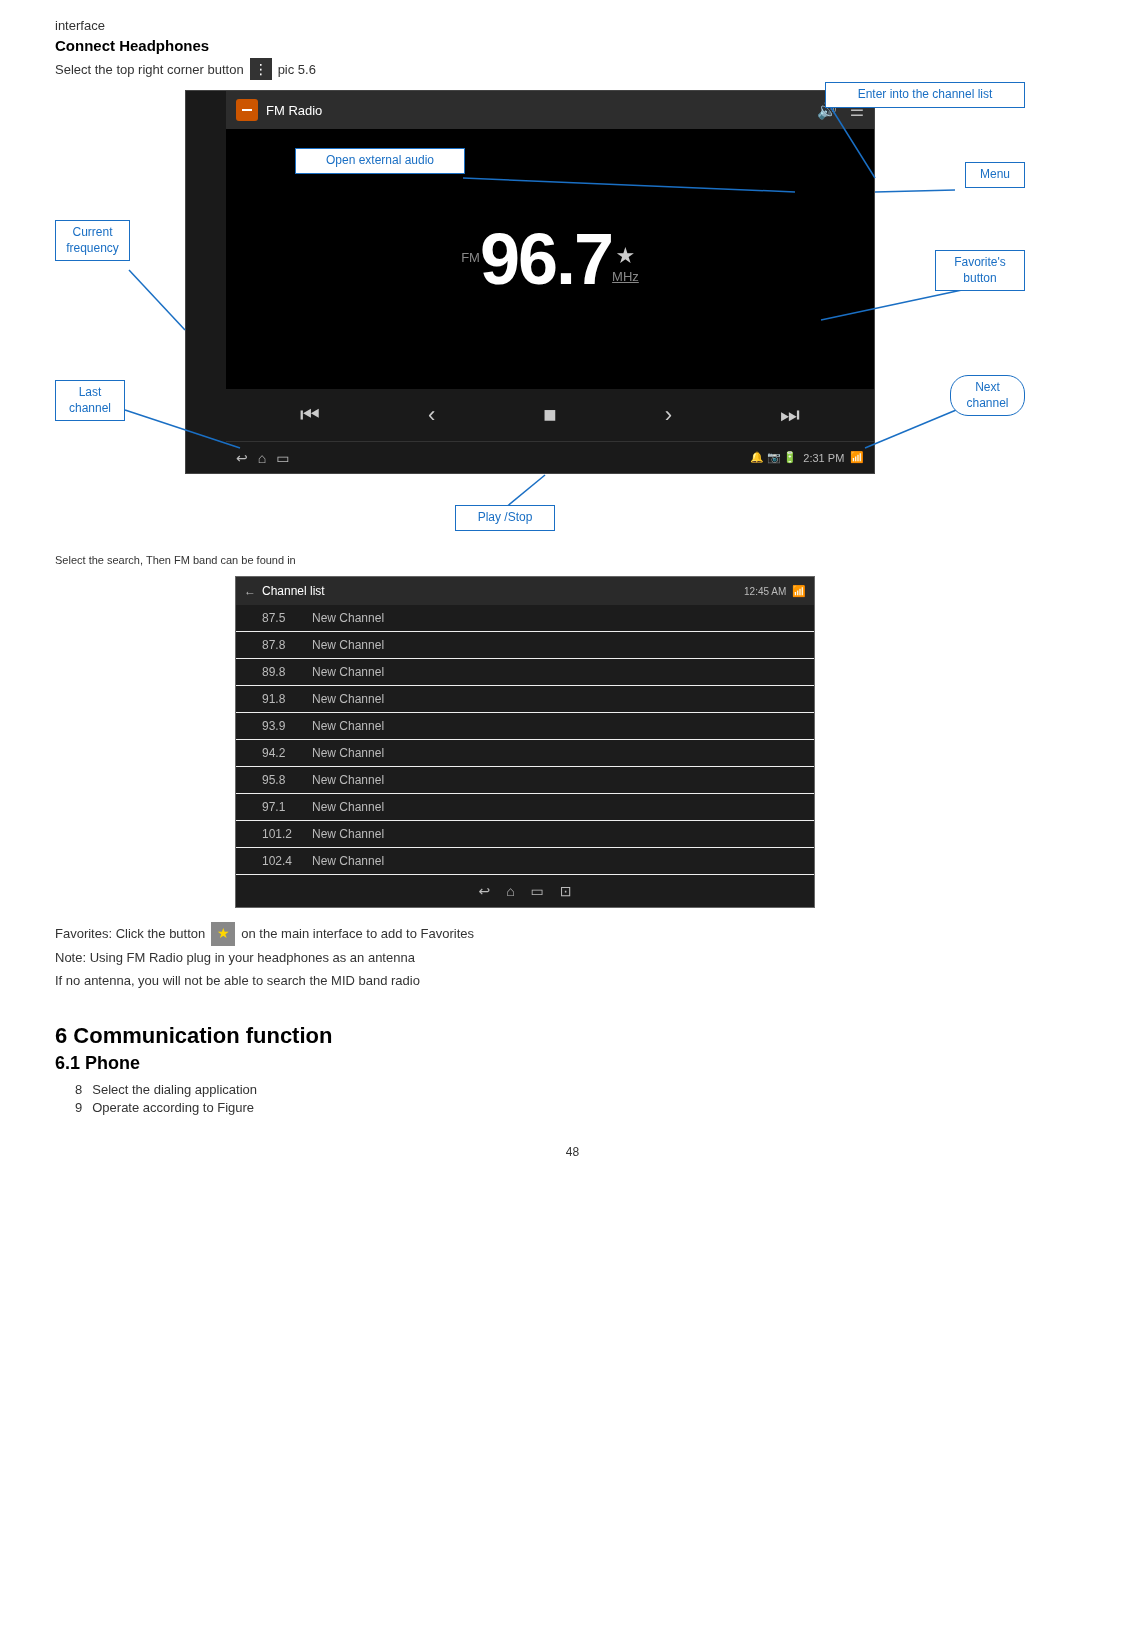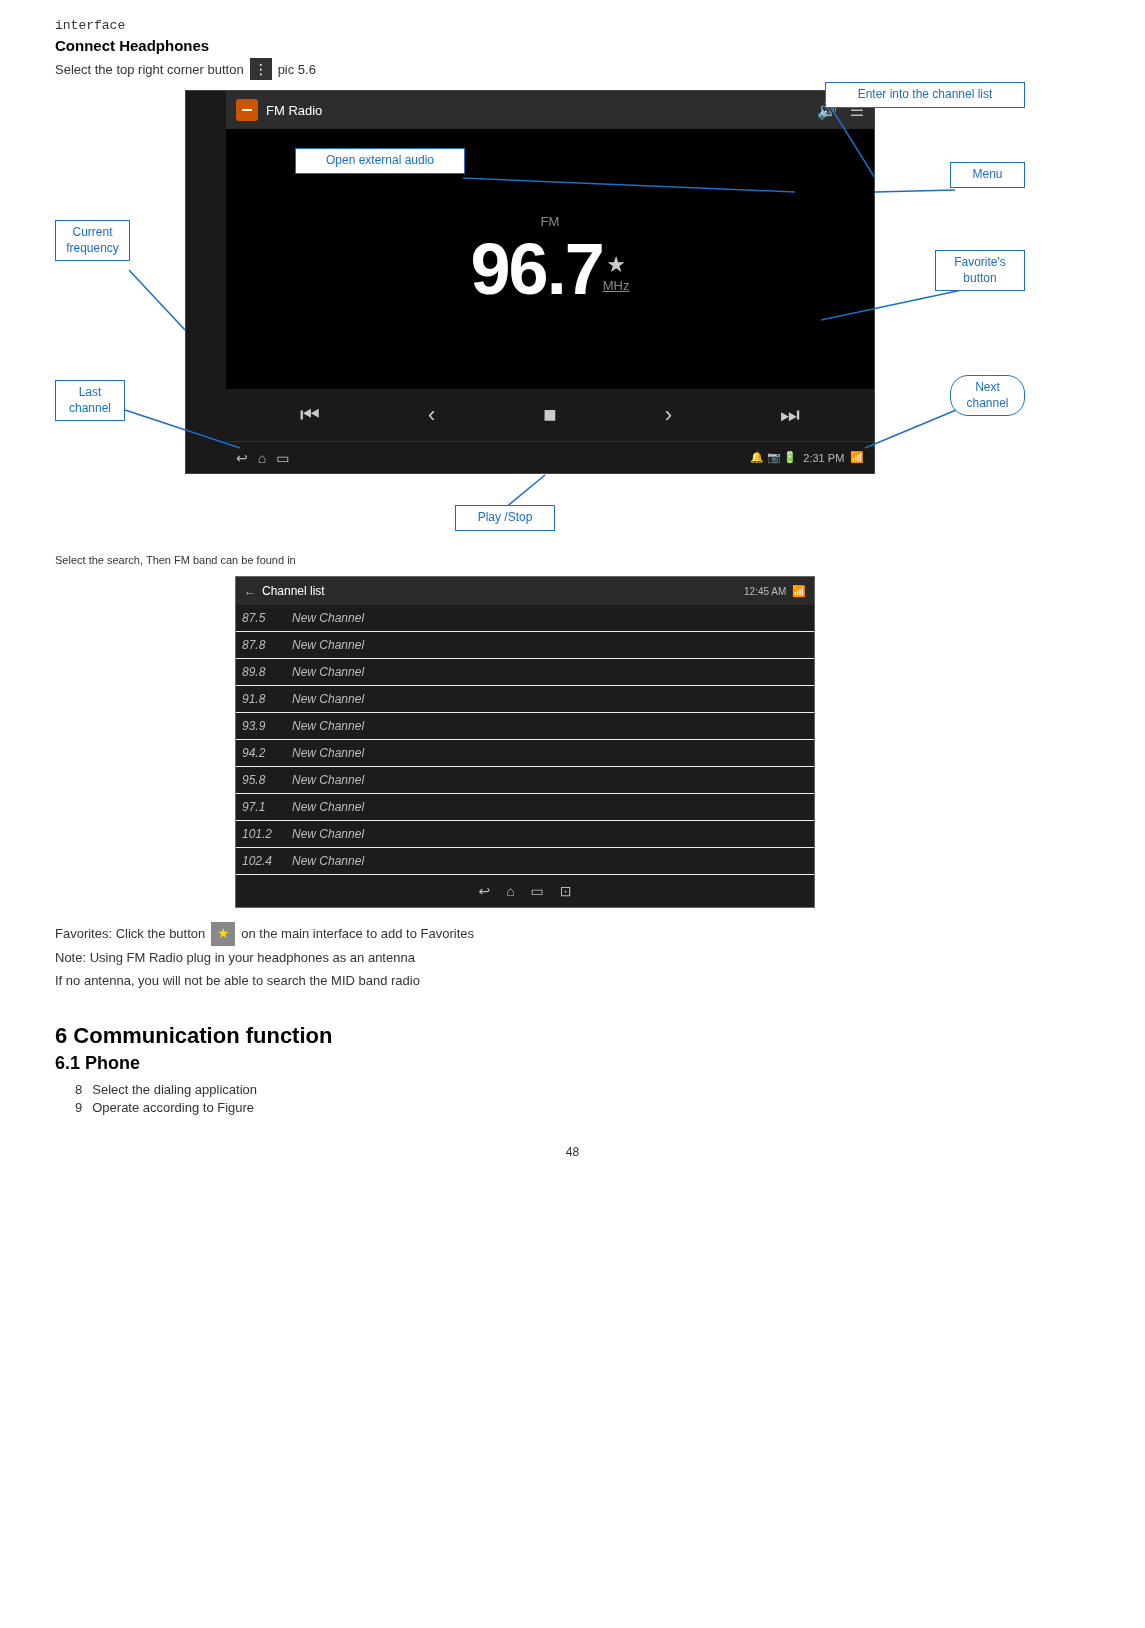--- a/index.html
+++ b/index.html
@@ -10,21 +10,20 @@
       font-family: Arial, sans-serif;
       font-size: 14px;
       color: #000;
       position: relative;
     }
 
     .intro-text {
       font-size: 13px;
       color: #333;
       margin-bottom: 4px;
-      font-family: Liberation Mono, monospace;
     }
 
     .connect-headphones-title {
       font-size: 15px;
       font-weight: bold;
       margin-bottom: 4px;
     }
 
     .subtitle-line {
       font-size: 13px;
@@ -111,21 +110,21 @@
       color: #bbb;
       font-size: 16px;
     }
 
     
     .fm-main-area {
       background: #000;
       height: 260px;
       position: relative;
       display: flex;
-      flex-direction: column;
+      flex-direction: row;
       align-items: center;
       justify-content: center;
     }
 
     .fm-label {
       color: #888;
       font-size: 13px;
       margin-bottom: 4px;
     }
 
@@ -236,24 +235,23 @@
     }
 
     .channel-list-status {
       color: #bbb;
       font-size: 10px;
     }
 
     .channel-row {
       display: flex;
       align-items: center;
-      padding: 6px 6px;
+      padding: 6px 26px;
       border-bottom: 1px solid #eee;
       background: #1c1c1c;
-      font-style: italic;
     }
 
     .channel-row:nth-child(odd) {
       background: #1c1c1c;
     }
 
     .channel-freq {
       color: #bbb;
       font-size: 12px;
       width: 50px;
@@ -375,21 +373,21 @@
       </div>
       <span>pic 5.6</span>
     </div>
 
     <div style="position:relative; width:980px; margin: 0 auto 0 0;">
 
       <div class="annotation-box" style="top: -8px; right: 10px; width: 200px;">Enter into the channel list</div>
 
       <div class="annotation-box" style="top: 58px; left: 240px; width: 170px;">Open external audio</div>
 
-      <div class="annotation-box" style="top: 72px; right: 10px; width: 75px;">Menu</div>
+      <div class="annotation-box" style="top: 72px; right: 10px; width: 60px;">Menu</div>
 
       <div class="annotation-box" style="top: 130px; left: 0px; width: 75px;">Current frequency</div>
 
       <div class="annotation-box" style="top: 160px; right: 10px; width: 90px;">Favorite's button</div>
 
       <div class="annotation-box" style="top: 290px; left: 0px; width: 70px;">Last channel</div>
 
       <div class="annotation-box" style="top: 285px; right: 10px; width: 75px; border-radius: 18px;">Next channel</div>
 
       <div class="fm-radio-screen" style="margin-left: 130px; margin-top: 0; width: 690px; padding-left: 40px;">

